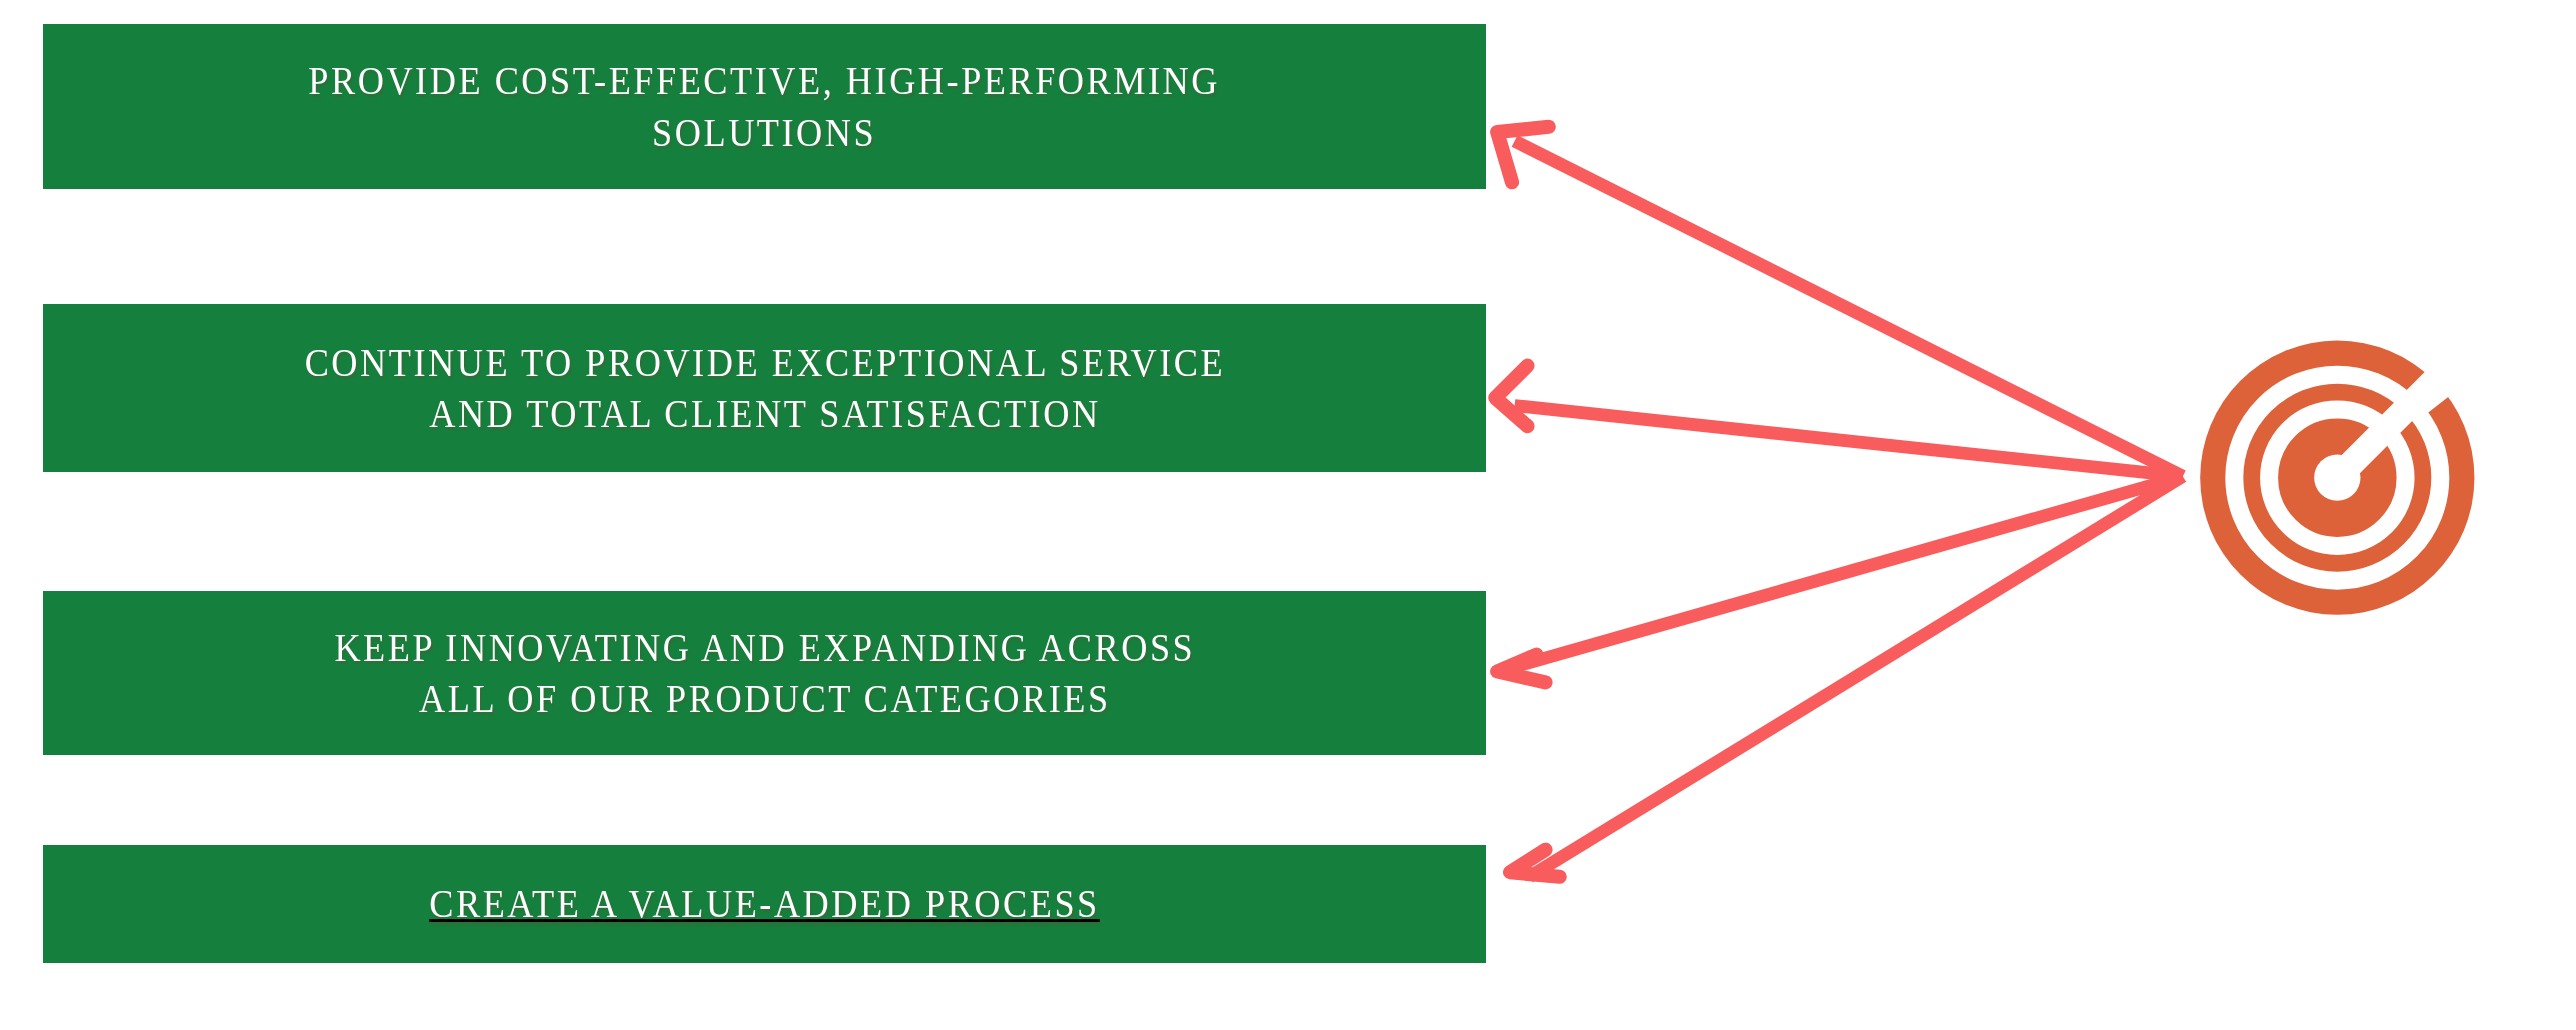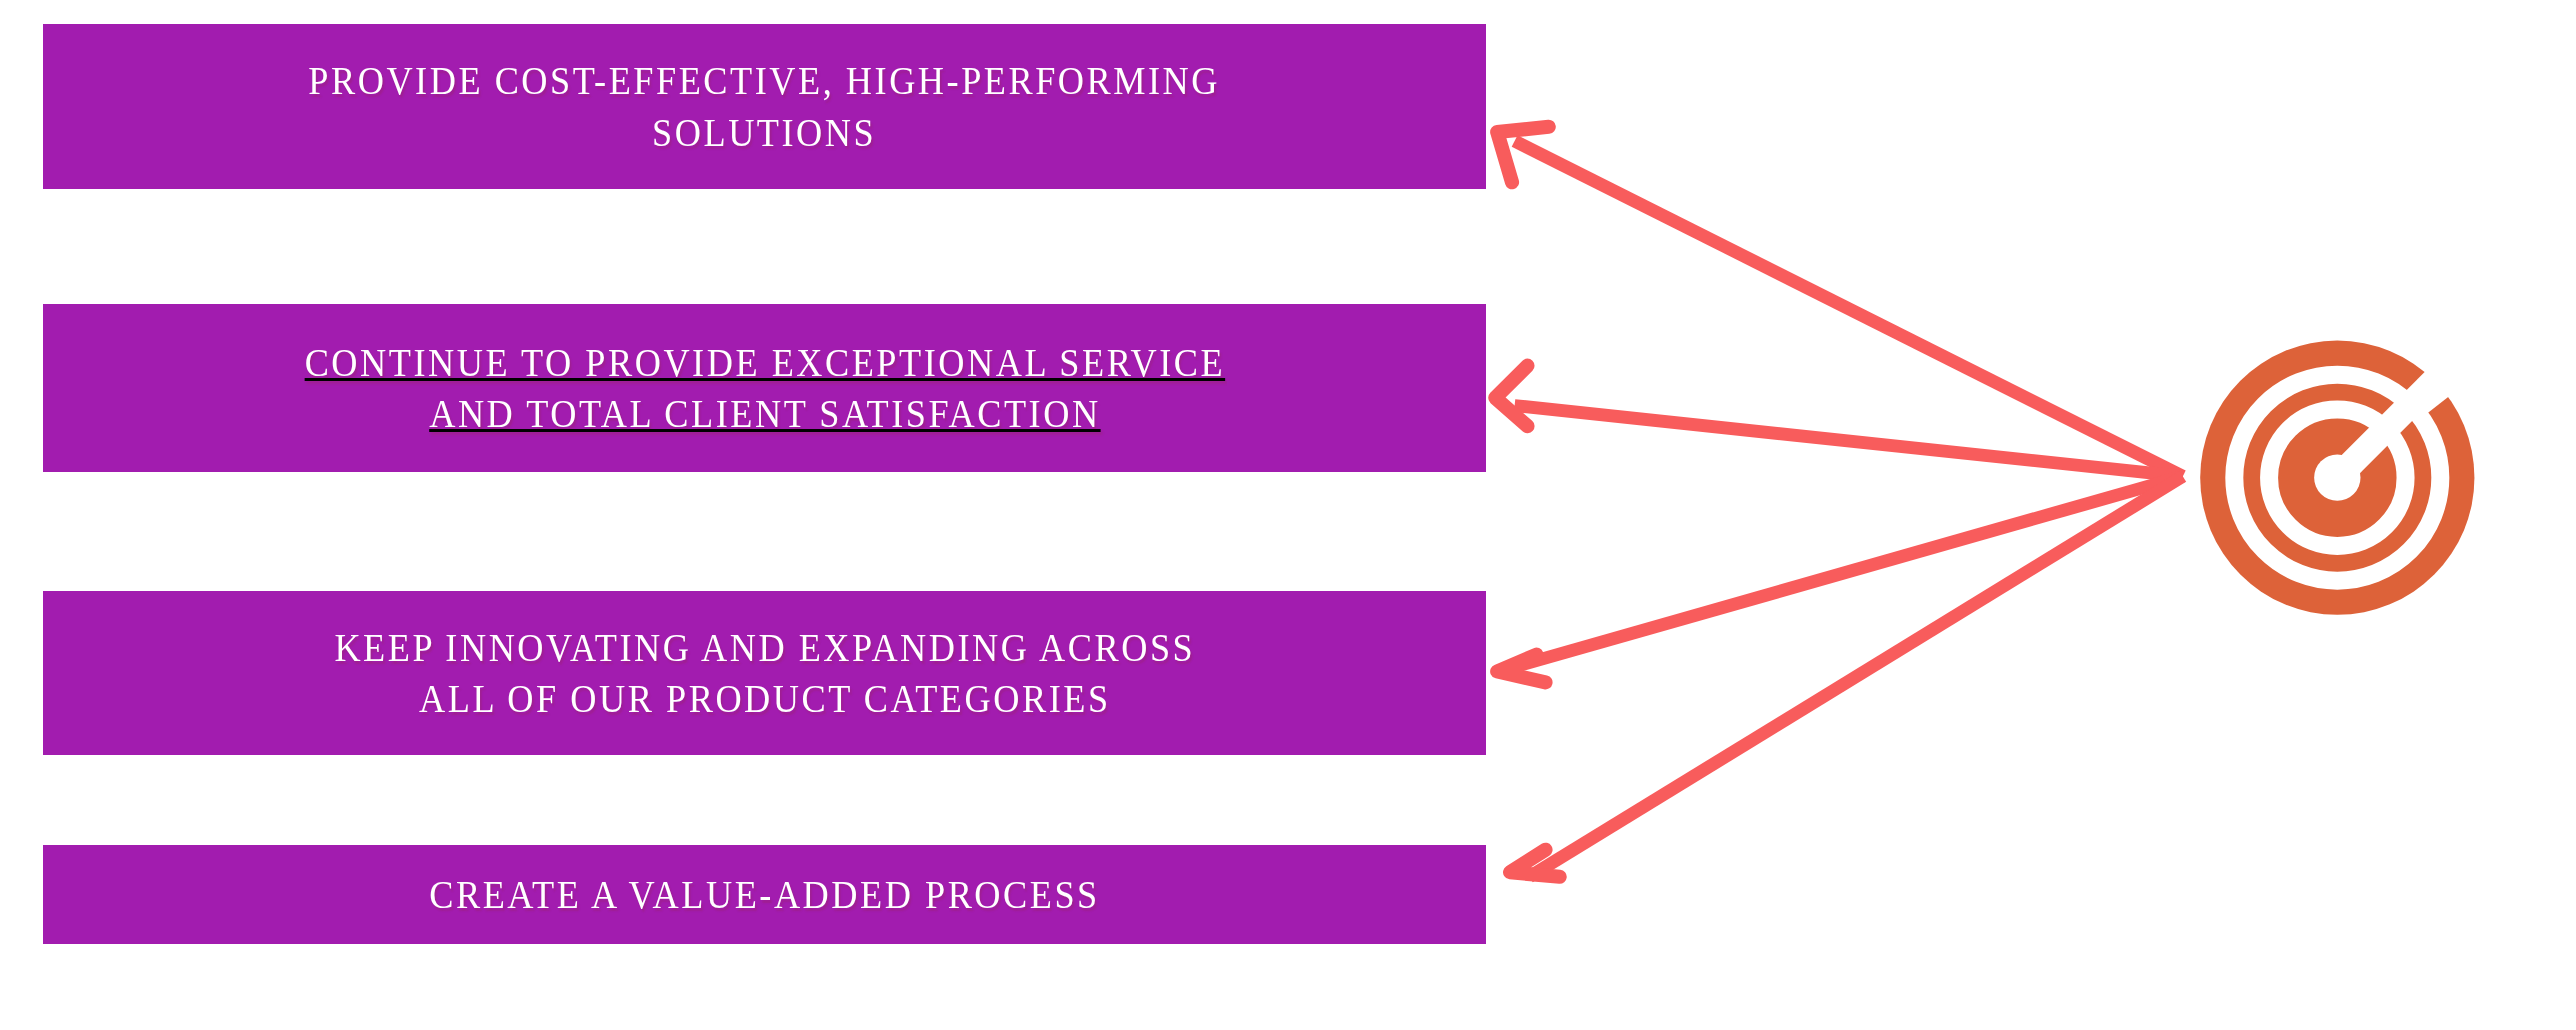--- a/index.html
+++ b/index.html
@@ -11,31 +11,31 @@
     overflow:hidden;
     position:relative;
   }
   #stage{position:absolute;left:0;top:0;width:2576px;height:1030px;}
 
   
   .bar{
     position:absolute;
     left:43px;
     width:1443px;
-    background:#a21caf;
+    background:#15803d;
     display:flex;
     align-items:center;
     justify-content:center;
     box-sizing:border-box;
     padding:0 26px;
   }
   .bar-1{top:24px;height:165px;}
-  .bar-2{top:304px;height:168px;text-decoration:underline;}
+  .bar-2{top:304px;height:168px;}
   .bar-3{top:591px;height:164px;align-items:center;}
-  .bar-4{top:845px;height:99px;}
+  .bar-4{top:845px;height:118px;text-decoration:underline;}
 
   .bar-text{
     color:#ffffff;
     font-family:"Liberation Serif","DejaVu Serif",serif;
     font-size:39px;
     line-height:1.32;
     letter-spacing:2.7px;
     text-align:center;
     text-transform:uppercase;
     font-weight:400;

